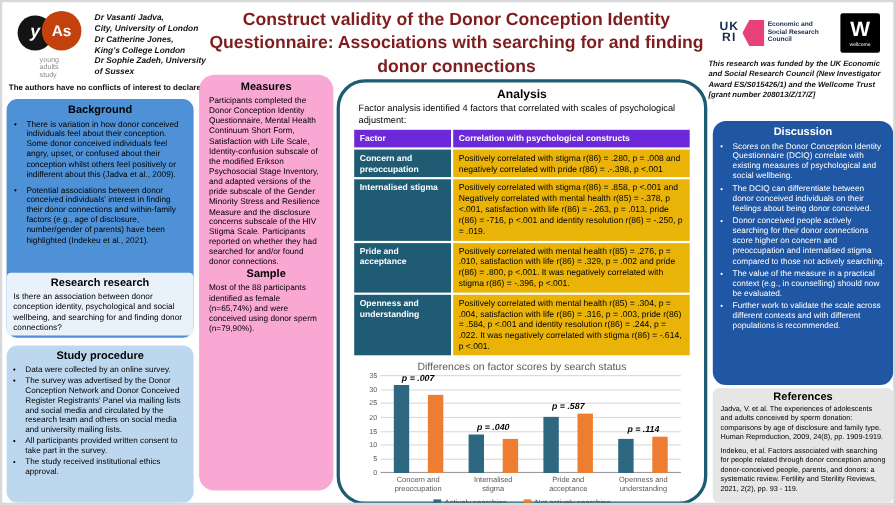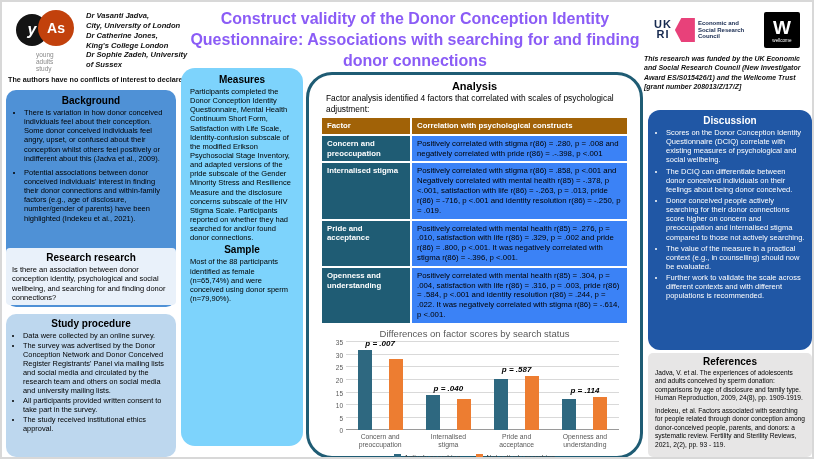--- a/index.html
+++ b/index.html
@@ -6,21 +6,21 @@
   .poster{position:relative;width:814px;height:459px;background:#ffffff;border:2px solid #d8d8d8;box-sizing:border-box;overflow:hidden;}
 
   
   .yas-logo{position:absolute;left:14px;top:8px;width:64px;height:64px;}
   .yas-circles{position:relative;width:60px;height:40px;}
   .yas-c1{position:absolute;left:0;top:4px;width:32px;height:32px;border-radius:50%;background:#141414;color:#fff;font-weight:bold;font-style:italic;display:flex;align-items:center;justify-content:center;font-size:16px;}
   .yas-c2{position:absolute;left:22px;top:0;width:36px;height:36px;border-radius:50%;background:#c2410c;color:#fff;font-weight:bold;display:flex;align-items:center;justify-content:center;font-size:14px;}
   .yas-sub{margin-left:20px;margin-top:2px;font-size:6.5px;line-height:1.05;color:#8a8a8a;white-space:pre-line;}
   .authors{position:absolute;left:84px;top:9px;width:110px;font-size:7.6px;font-weight:bold;font-style:italic;line-height:1.3;color:#111;white-space:pre-line;}
   .conflicts{position:absolute;left:6px;top:73px;width:180px;font-size:7.2px;font-weight:bold;color:#111;}
-  .main-title{position:absolute;left:188px;top:6px;width:450px;text-align:center;font-size:16px;font-weight:bold;color:#8b5cf6;line-height:1.32;}
+  .main-title{position:absolute;left:188px;top:6px;width:450px;text-align:center;font-size:16px;font-weight:bold;color:#7f1d1d;line-height:1.32;}
 
   .logos-row{position:absolute;left:650px;top:8px;width:160px;height:40px;display:flex;gap:8px;align-items:center;}
   .ukri{display:flex;align-items:center;gap:3px;background:#fff;padding:2px;}
   .ukri-letters{font-weight:bold;color:#16294f;font-size:11px;line-height:.9;letter-spacing:1px;text-align:center;}
   .ukri-arrow{width:20px;height:24px;background:#e8417a;clip-path:polygon(100% 0,100% 100%,32% 100%,0 50%,32% 0);}
   .ukri-council{width:56px;font-size:6px;font-weight:bold;color:#16294f;line-height:1.15;}
   .wellcome{width:36px;height:36px;background:#000;border-radius:2px;display:flex;flex-direction:column;align-items:center;justify-content:center;}
   .wellcome-w{color:#fff;font-weight:bold;font-size:19px;line-height:1;}
   .wellcome-label{color:#fff;font-size:4.6px;margin-top:1px;}
   .funding{position:absolute;left:642px;top:52px;width:168px;font-size:7px;font-style:italic;font-weight:bold;color:#111;line-height:1.35;}
@@ -31,32 +31,32 @@
   ul.blist li{margin-bottom:5px;line-height:1.22;}
 
   
   .bg-box{position:absolute;left:4px;top:88px;width:170px;height:217px;background:#4f91d6;border-radius:10px;box-sizing:border-box;padding:3px 6px;font-size:7.5px;color:#000;}
   .rq-plain{position:absolute;left:4px;top:246px;width:170px;box-sizing:border-box;padding:2px 6px;background:#e9f1fa;border-radius:4px;font-size:7.5px;color:#000;}
   .rq-plain .rq-text{line-height:1.25;}
   .sp-box{position:absolute;left:4px;top:312px;width:170px;height:143px;background:#bdd7ee;border-radius:10px;box-sizing:border-box;padding:2px 5px;font-size:7.4px;color:#000;}
   .sp-box ul.blist li{margin-bottom:1px;}
 
   
-  .measures-box{position:absolute;left:179px;top:66px;width:122px;height:378px;background:#7dd3fc;border-radius:14px;box-sizing:border-box;padding:4px 9px;font-size:7.5px;color:#000;}
+  .measures-box{position:absolute;left:179px;top:66px;width:122px;height:378px;background:#f9a8d4;border-radius:14px;box-sizing:border-box;padding:4px 9px;font-size:7.5px;color:#000;}
   .measures-box p{margin:1px 0;line-height:1.22;}
 
   
   .analysis-panel{position:absolute;left:304px;top:70px;width:337px;height:387px;background:#fff;border:3px solid #1f5c74;border-radius:26px;box-sizing:border-box;padding:5px 13px 4px;}
   .analysis-title{text-align:center;font-weight:bold;font-size:11px;color:#000;}
   .analysis-intro{font-size:8.4px;color:#000;line-height:1.25;margin:1px 4px 4px;}
   .atable{display:grid;grid-template-columns:88px 1fr;gap:2px;background:#fff;}
   .atable .cell{padding:3px 5px;font-size:7.8px;line-height:1.26;box-sizing:border-box;}
-  .cell-head{background:#a16207;color:#fff;font-weight:bold;}
+  .cell-head{background:#6d28d9;color:#fff;font-weight:bold;}
   .cell-factor{background:#1f5c74;color:#fff;font-weight:bold;}
-  .cell-text{background:#3b82f6;color:#000;}
+  .cell-text{background:#eab308;color:#000;}
 
   
   .chart{margin:5px 8px 0;}
   .chart-title{text-align:center;font-size:9.5px;color:#595959;line-height:1.2;width:240px;margin:0 auto;}
   .chart-body{display:flex;height:88px;margin-top:3px;}
   .y-axis{position:relative;width:16px;height:100%;}
   .ytick{position:absolute;right:3px;transform:translateY(50%);font-size:6.5px;color:#595959;}
   .plot{position:relative;flex:1;height:100%;}
   .gridline{position:absolute;left:0;right:0;height:1px;background:#d9d9d9;}
   .axisline{background:#9a9a9a;}

